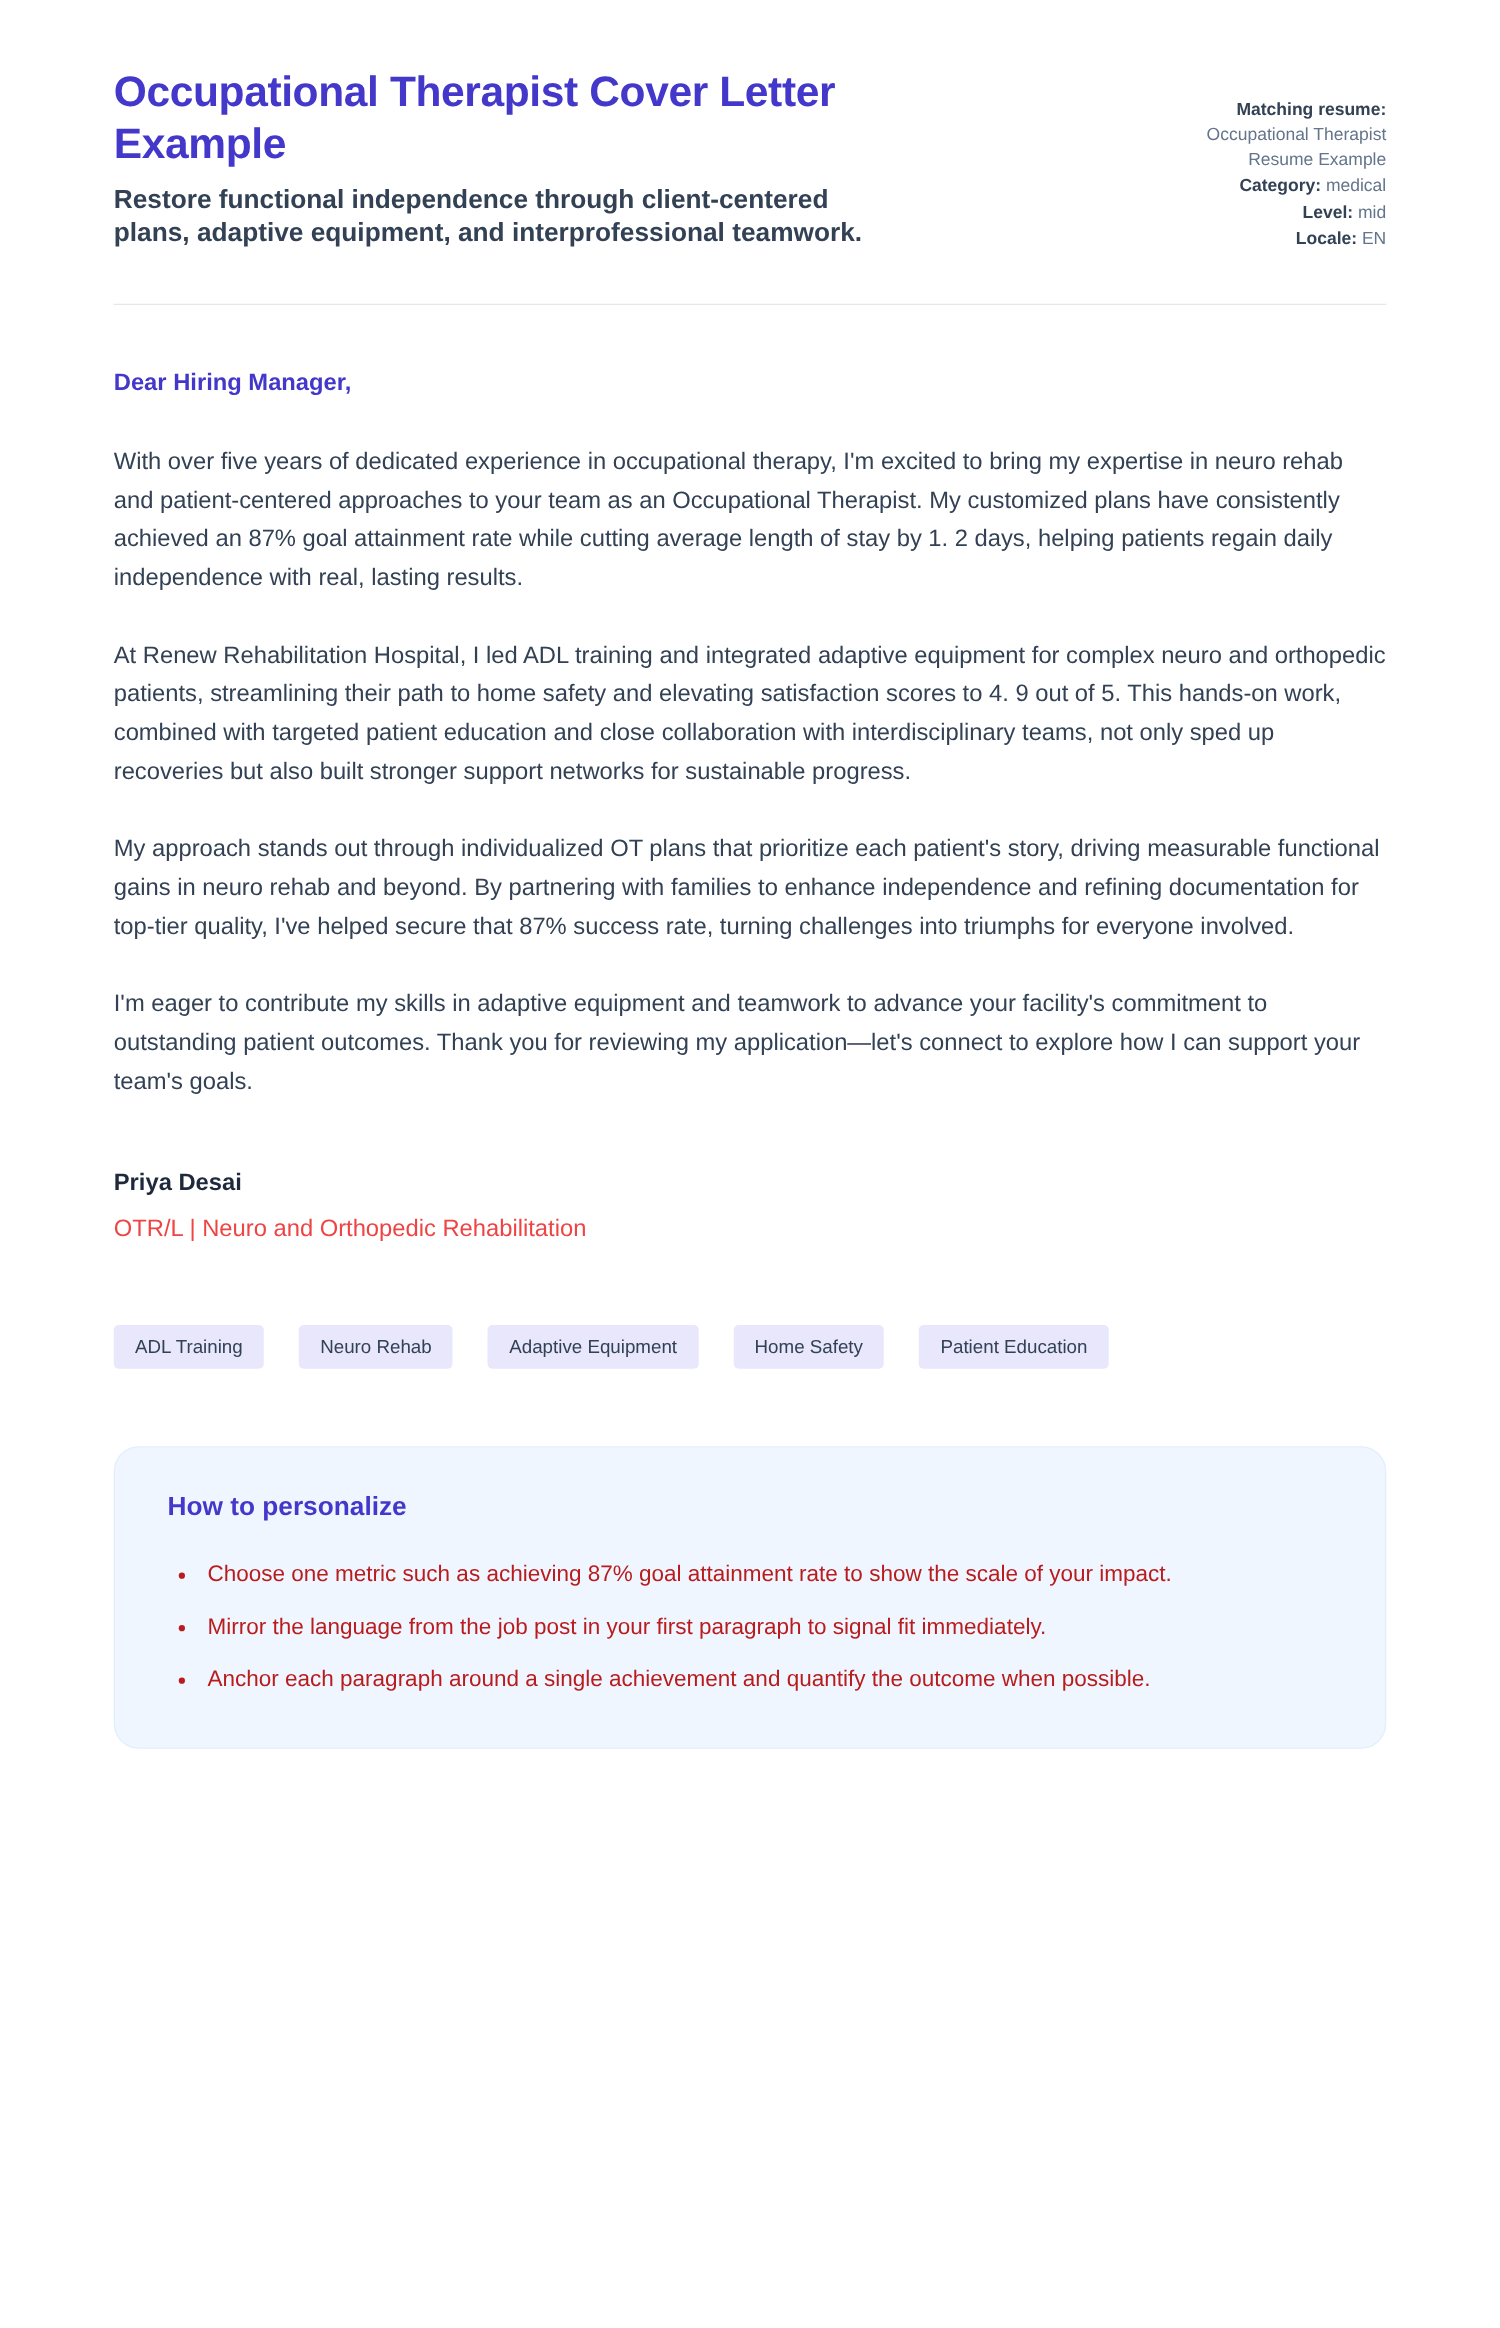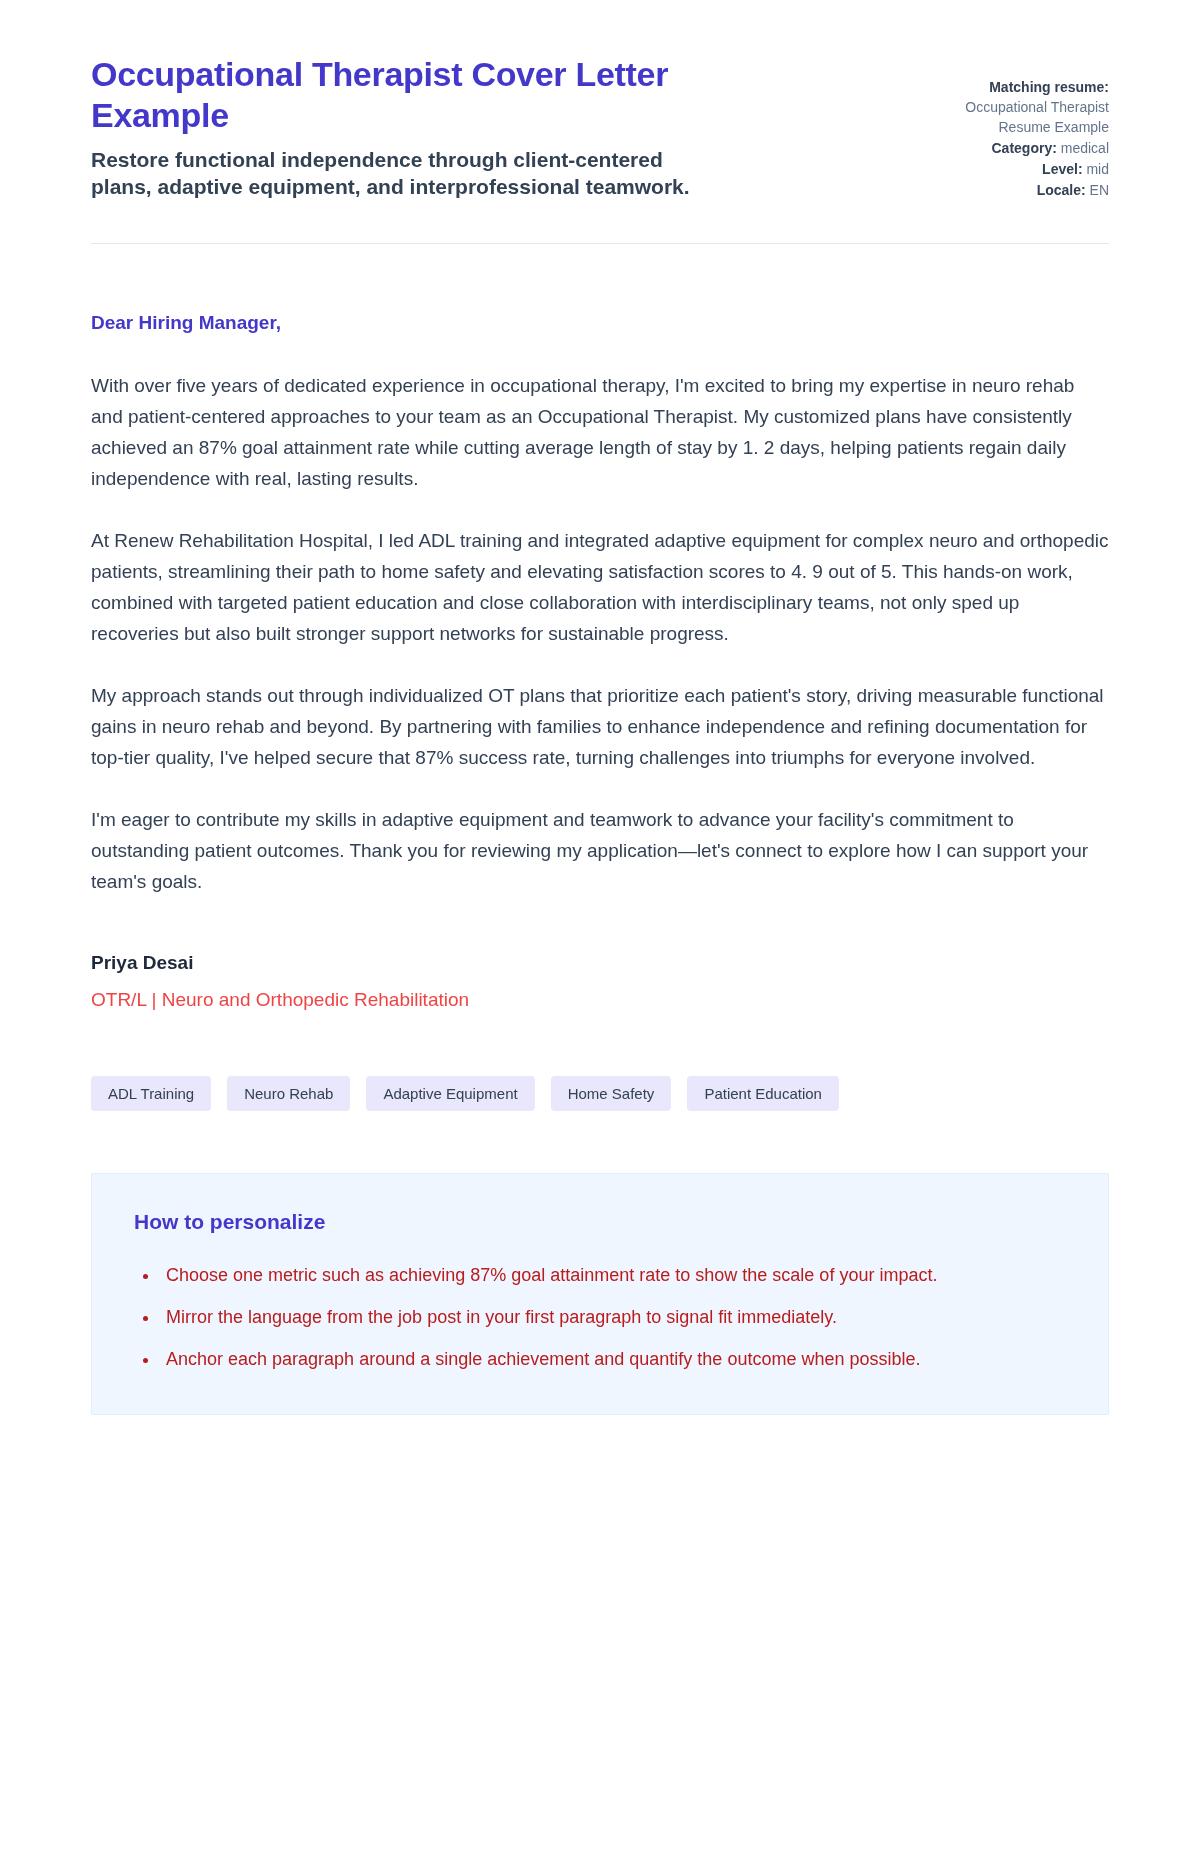--- a/index.html
+++ b/index.html
@@ -45,21 +45,21 @@
   .meta-label.block { display: block; }
   .meta-row { margin-bottom: 1px; }
 
   hr.divider {
     border: none;
     border-top: 1px solid #e5e7eb;
     margin-top: 42px;
   }
 
   
-  .letter { margin-top: 68px; }
+  .letter { margin-top: 52px; }
   .greeting {
     color: #4338ca;
     font-size: 19px;
     font-weight: 700;
     margin-bottom: 36px;
   }
   .paragraph {
     font-size: 19px;
     line-height: 31px;
     color: #334155;
@@ -75,39 +75,39 @@
     margin-top: 15px;
     font-size: 19px;
     color: #ef4444;
   }
 
   
   .tags {
     margin-top: 65px;
     display: flex;
     flex-wrap: wrap;
-    gap: 16px;
+    gap: 28px;
     text-align: right;
   }
   .tag {
     background: #e8e7fb;
     color: #334155;
     font-size: 15px;
     line-height: 15px;
     padding: 10px 17px;
     border-radius: 4px;
     white-space: nowrap;
   }
 
   
   .callout {
     margin-top: 62px;
     background: #eff6ff;
     border: 1px solid #e3eefc;
-    border-radius: 1px;
+    border-radius: 20px;
     padding: 36px 42px 40px 42px;
   }
   .callout-heading {
     color: #4338ca;
     font-size: 21px;
     font-weight: 700;
     margin-bottom: 26px;
   }
   .callout-list {
     list-style: disc;

